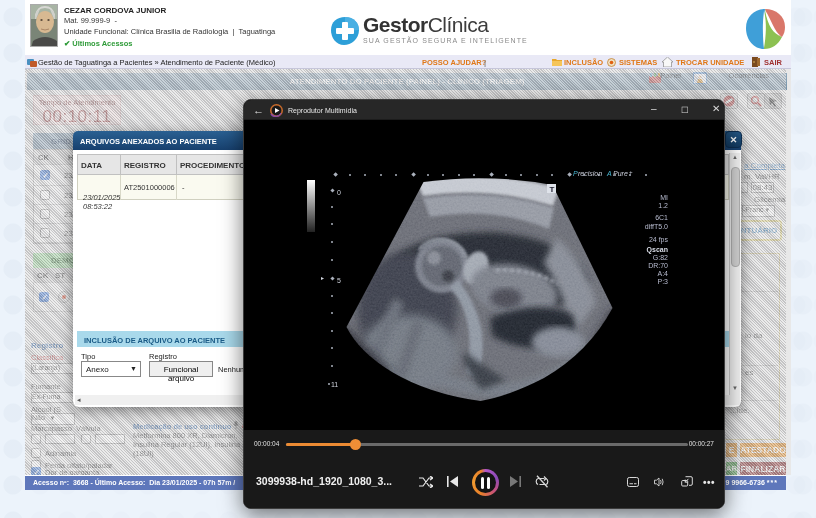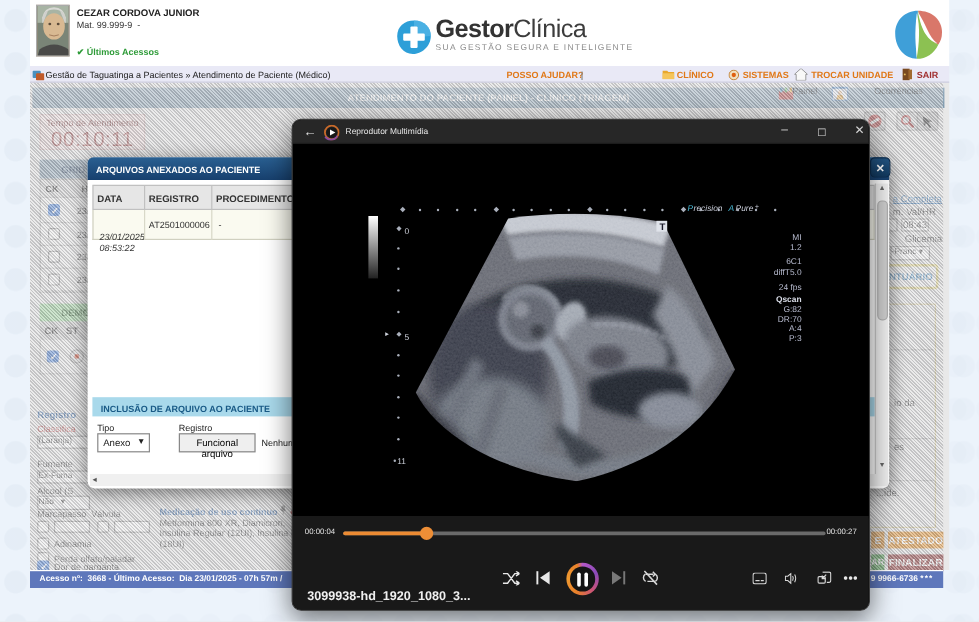--- a/index.html
+++ b/index.html
@@ -82,21 +82,21 @@
   .player { position:absolute; left:243px; top:99px; width:482px; height:410px; background:#000; border-radius:8px; border:1px solid #3c3c3c; box-shadow:0 6px 22px rgba(0,0,0,.55); overflow:hidden; }
   .ptitle { position:absolute; left:0; top:0; width:100%; height:20px; background:#272727; border-bottom:1px solid #1c1c1c; }
   .ptitle .back { position:absolute; left:9px; top:4px; color:#e0e0e0; font-size:11px; }
   .ptitle .name { position:absolute; left:44px; top:6.5px; color:#e8e8e8; font-size:7px; }
   .wbtn { position:absolute; top:3px; color:#d8d8d8; font-size:10px; }
   .pcontrols { position:absolute; left:0; bottom:0; width:100%; height:78px; background:#191919; }
   .ptime { position:absolute; color:#e0e0e0; font-size:6.5px; }
   .ptrack { position:absolute; left:42px; top:13px; width:402px; height:3px; border-radius:2px; background:#6a6a6a; }
   .pfill { position:absolute; left:0; top:0; width:69px; height:3px; border-radius:2px; background:#ec8b33; }
   .pknob { position:absolute; left:106px; top:9px; width:11px; height:11px; border-radius:50%; background:#ee8e36; }
-  .fname { position:absolute; left:12px; top:61px; color:#f0f0f0; font-size:10.5px; font-weight:bold; }
+  .fname { position:absolute; left:12px; top:45px; color:#f0f0f0; font-size:10.5px; font-weight:bold; }
 </style>
 </head>
 <body>
   <div style="position:absolute;left:0;top:0;right:0;bottom:0;background-image:radial-gradient(circle 10px at 13px 17px, rgba(201,214,228,.5) 0 9px, transparent 10px);background-size:27px 36px;opacity:.18;"></div>
   <div class="wm" style="left:0;"></div>
   <div class="wm" style="right:0; width:26px;"></div>
 
   <div class="header">
     <div class="photo">
       <svg width="28" height="43" viewBox="0 0 28 43">
@@ -106,20 +106,21 @@
         <path d="M4 14 Q5 3 14 3 Q23 3 24 14 L24 10 Q22 1 14 1 Q6 1 4 10 Z" fill="#d8d8d4"></path>
         <path d="M4 14 Q4 6 9 4 L5 14 Z M24 14 Q24 6 19 4 L23 14 Z" fill="#d0d0cc"></path>
         <path d="M0 43 L2 36 Q14 28 26 36 L28 43 Z" fill="#4a4a48"></path>
         <ellipse cx="10.5" cy="15" rx="1.2" ry="1" fill="#5a4a3a"></ellipse>
         <ellipse cx="17.5" cy="15" rx="1.2" ry="1" fill="#5a4a3a"></ellipse>
         <path d="M10 24 Q14 26 18 24" stroke="#a07a5a" stroke-width="0.8" fill="none"></path>
       </svg>
     </div>
     <div class="hname">CEZAR CORDOVA JUNIOR</div>
     <div class="hline" style="top:16px;">Mat. 99.999-9&nbsp;&nbsp;-</div>
+    <div class="hline" style="top:27px;">Unidade Funcional: Clínica Brasilia de Radiologia&nbsp; | &nbsp;Taguatinga</div>
     <div class="hgreen">✔ Últimos Acessos</div>
     <svg class="abs" style="left:305px; top:16px;" width="30" height="30" viewBox="0 0 30 30">
       <path d="M15 1 C24 1 29 7 29 14 C29 23 21 29 14 29 C6 29 1 22 1 14 C1 6 7 1 15 1 Z" fill="#2d9fd8"></path>
       <path d="M15 1 C24 1 29 7 29 14 L15 15 Z" fill="#57b8e8" opacity="0.7"></path>
       <rect x="12" y="6" width="6" height="18" rx="1" fill="#fff"></rect>
       <rect x="6" y="12" width="18" height="6" rx="1" fill="#fff"></rect>
     </svg>
     <div class="gc-text">
       <div class="t1"><b>Gestor</b>Clínica</div>
       <div class="t2">SUA GESTÃO SEGURA E INTELIGENTE</div>
@@ -140,21 +141,21 @@
       <rect x="3" y="4" width="7" height="6" rx="1" fill="#c05a2a"></rect>
     </svg>
     <div class="bc">Gestão de Taguatinga a Pacientes » Atendimento de Paciente (Médico)</div>
     <div class="olink" style="left:397px;">POSSO AJUDAR?</div>
     <div class="olink" style="left:459px; color:#888;">|</div>
     <div class="olink" style="left:467px;margin-top:48px;">COMO FAZER?</div>
     <svg class="abs" style="left:527px; top:3px;" width="10" height="8" viewBox="0 0 10 8">
       <path d="M0 1 L4 1 L5 2 L10 2 L10 8 L0 8 Z" fill="#e8a72c"></path>
       <path d="M0 3 L10 3 L10 8 L0 8 Z" fill="#f5c55a"></path>
     </svg>
-    <div class="olink" style="left:539px;">CLÍNICO</div>
+    <div class="olink" style="left:539px;">INCLUSÃO</div>
     <svg class="abs" style="left:582px; top:3px;" width="9" height="9" viewBox="0 0 9 9">
       <circle cx="4.5" cy="4.5" r="4" fill="#f0e0c0" stroke="#c08030" stroke-width="0.8"></circle>
       <circle cx="4.5" cy="4.5" r="1.8" fill="#e06010"></circle>
     </svg>
     <div class="olink" style="left:594px;">SISTEMAS</div>
     <svg class="abs" style="left:637px; top:2px;" width="11" height="10" viewBox="0 0 11 10">
       <path d="M5.5 0 L11 5 L9.5 5 L9.5 10 L1.5 10 L1.5 5 L0 5 Z" fill="#f8f8f8" stroke="#888" stroke-width="0.7"></path>
     </svg>
     <div class="olink" style="left:651px;">TROCAR UNIDADE</div>
     <svg class="abs" style="left:727px; top:2px;" width="9" height="10" viewBox="0 0 9 10">
@@ -301,21 +302,21 @@
     </div>
     <div class="mrow1">
       <span style="position:absolute;left:5px;top:18px;font-style:italic;">23/01/2025<br>08:53:22</span>
       <span style="position:absolute;left:46px;top:8px;">AT2501000006</span>
       <span style="position:absolute;left:104px;top:8px;">-</span>
       <span style="position:absolute;left:42px;top:0;width:1px;height:25px;background:#d8d8c8;"></span>
       <span style="position:absolute;left:98px;top:0;width:1px;height:25px;background:#d8d8c8;"></span>
     </div>
     <div class="inchdr">INCLUSÃO DE ARQUIVO AO PACIENTE</div>
     <div class="flabel" style="left:8px; top:221px;">Tipo</div>
-    <div class="fsel" style="left:8px; top:230px; width:44px; height:16px; font-size:8px; padding:3px 0 0 4px;">Anexo<span style="position:absolute;right:3px;top:3px;font-size:7px;">▼</span></div>
+    <div class="fsel" style="left:8px; top:230px; width:60px; height:16px; font-size:8px; padding:3px 0 0 4px;">Anexo<span style="position:absolute;right:3px;top:3px;font-size:7px;">▼</span></div>
     <div class="flabel" style="left:76px; top:221px;">Registro</div>
     <div style="position:absolute; left:76px; top:230px; width:64px; height:16px; border:1px solid #888; background:#efefef; font-size:8px; text-align:center; padding-top:3px;">Funcional arquivo</div>
     <div class="flabel" style="left:145px; top:234px;">Nenhum</div>
     <div class="vscroll">
       <span style="position:absolute;top:1px;left:2px;font-size:6px;color:#666;">▲</span>
       <div class="vthumb"></div>
       <span style="position:absolute;bottom:14px;left:2px;font-size:6px;color:#666;">▼</span>
     </div>
     <div class="hscroll">
       <span style="font-size:7px; color:#555; position:absolute; left:2px; top:1px;">◂</span>

